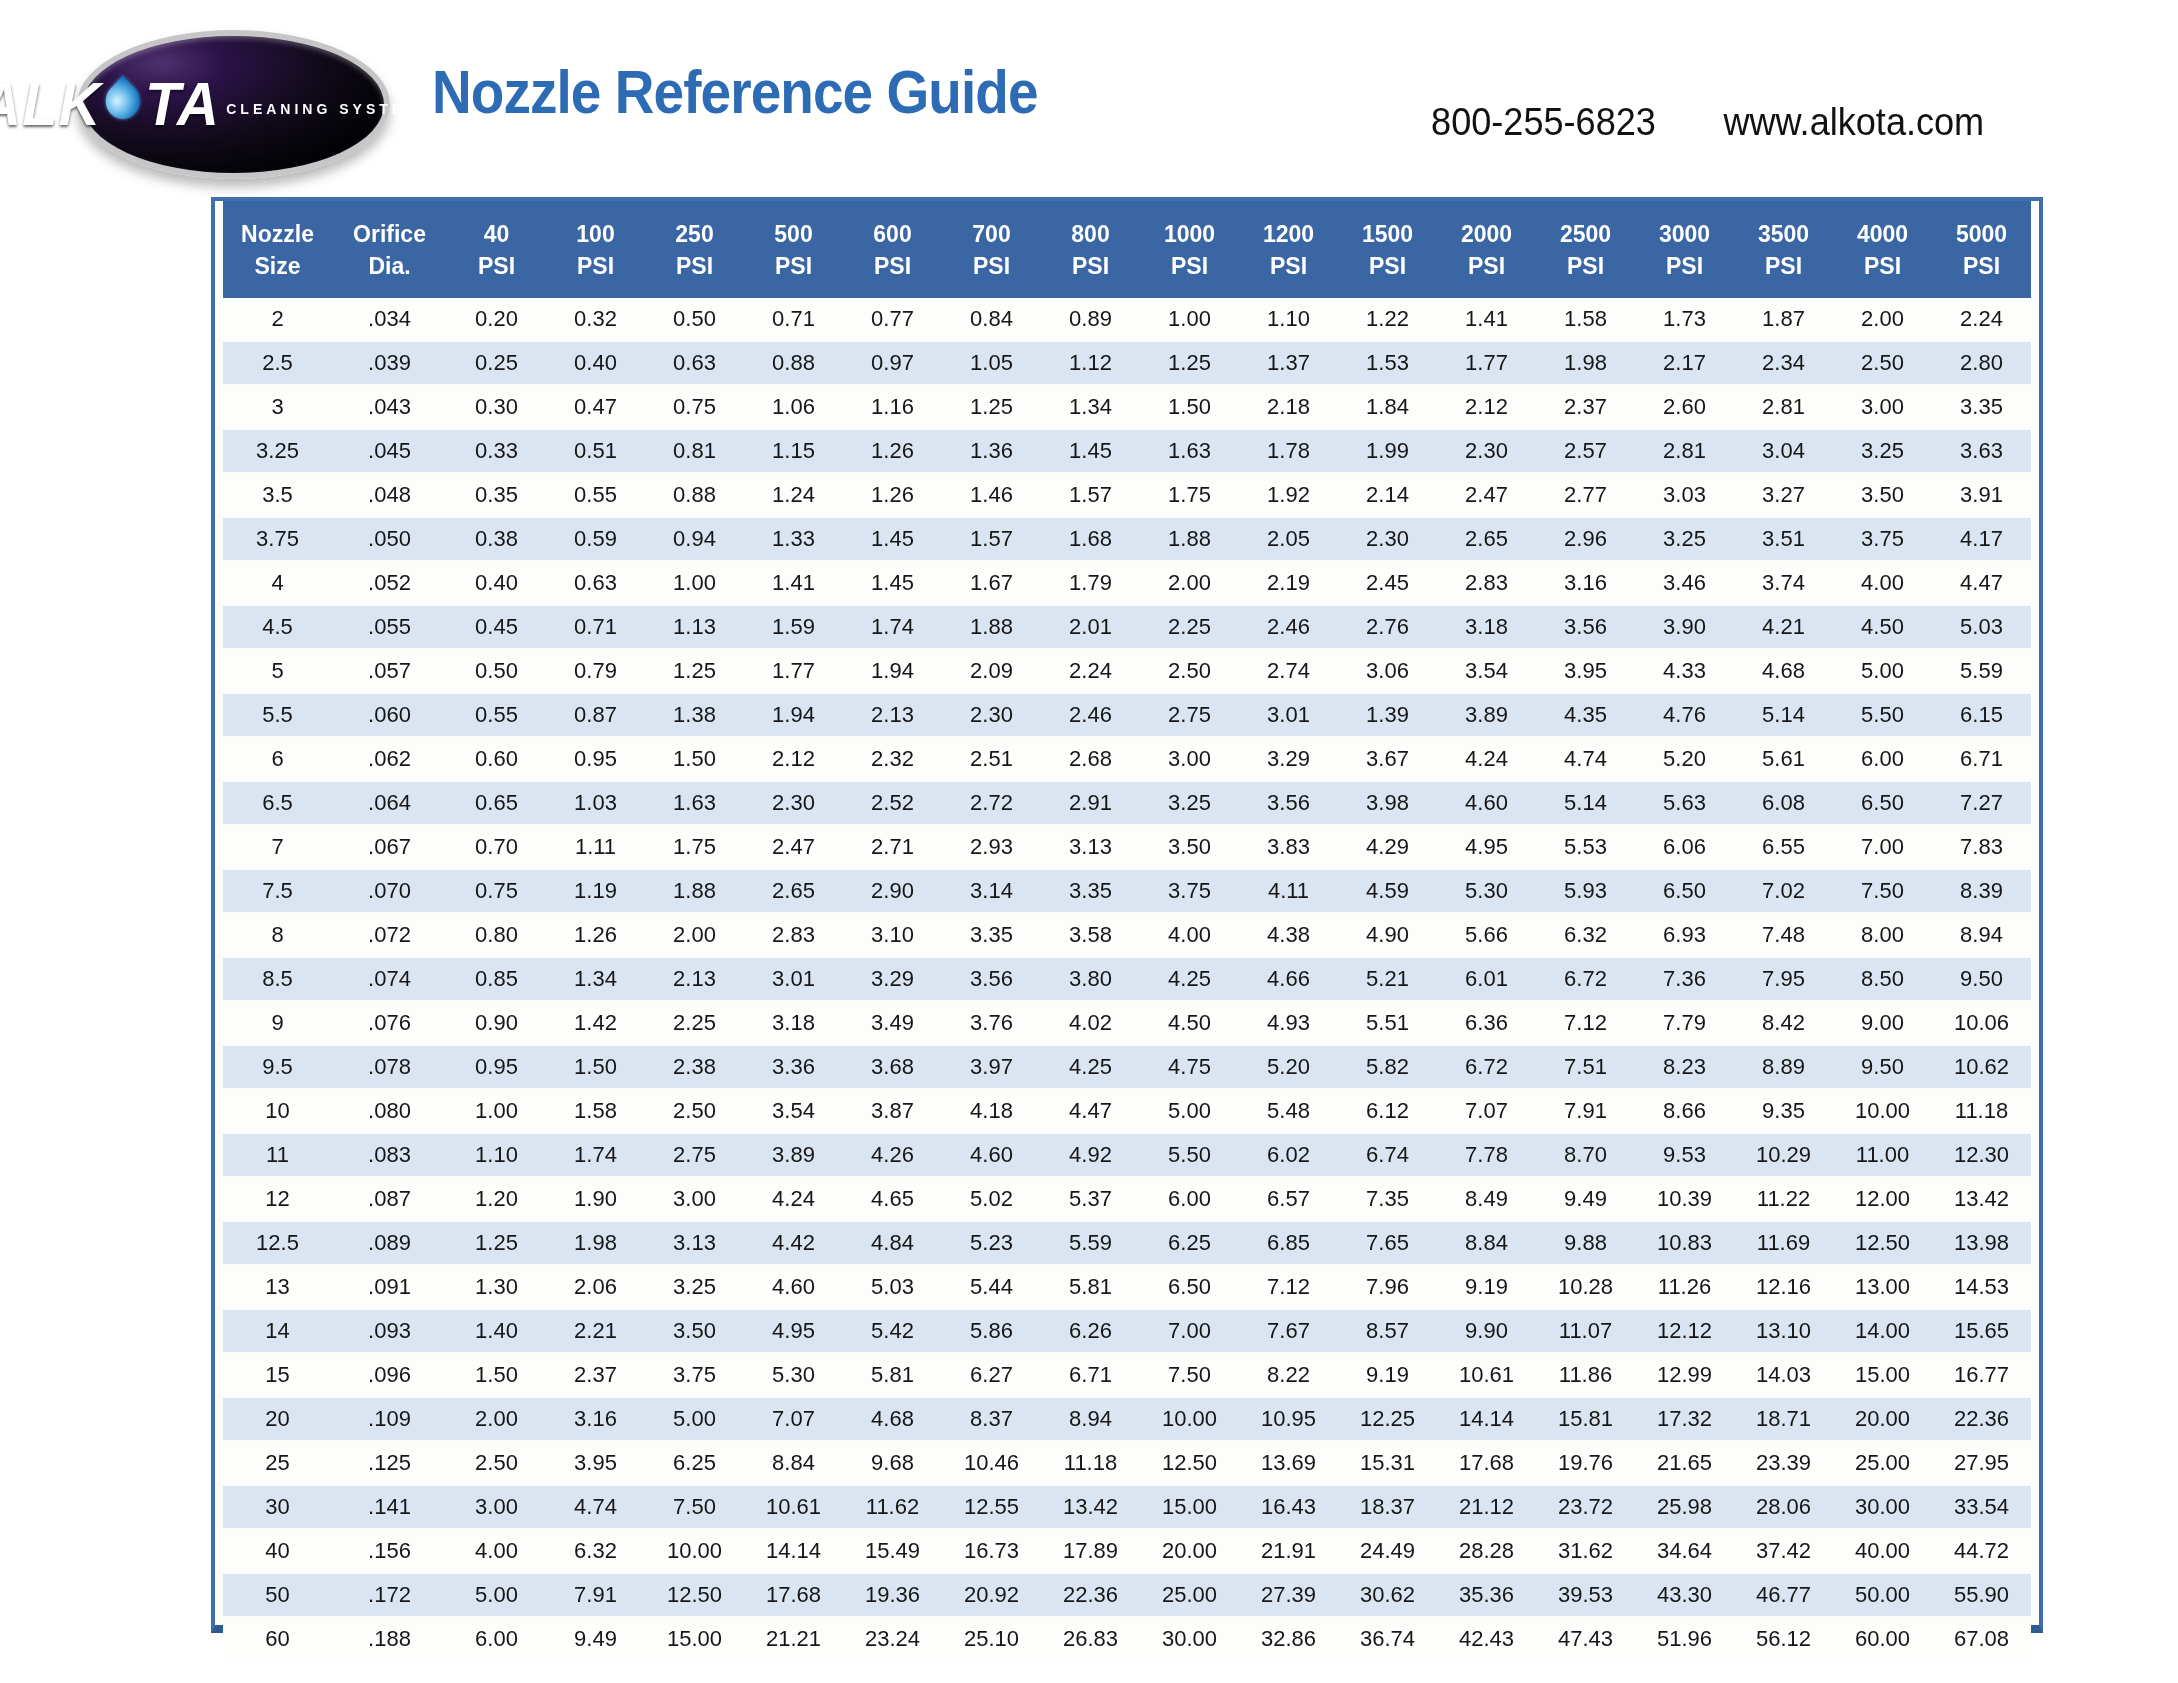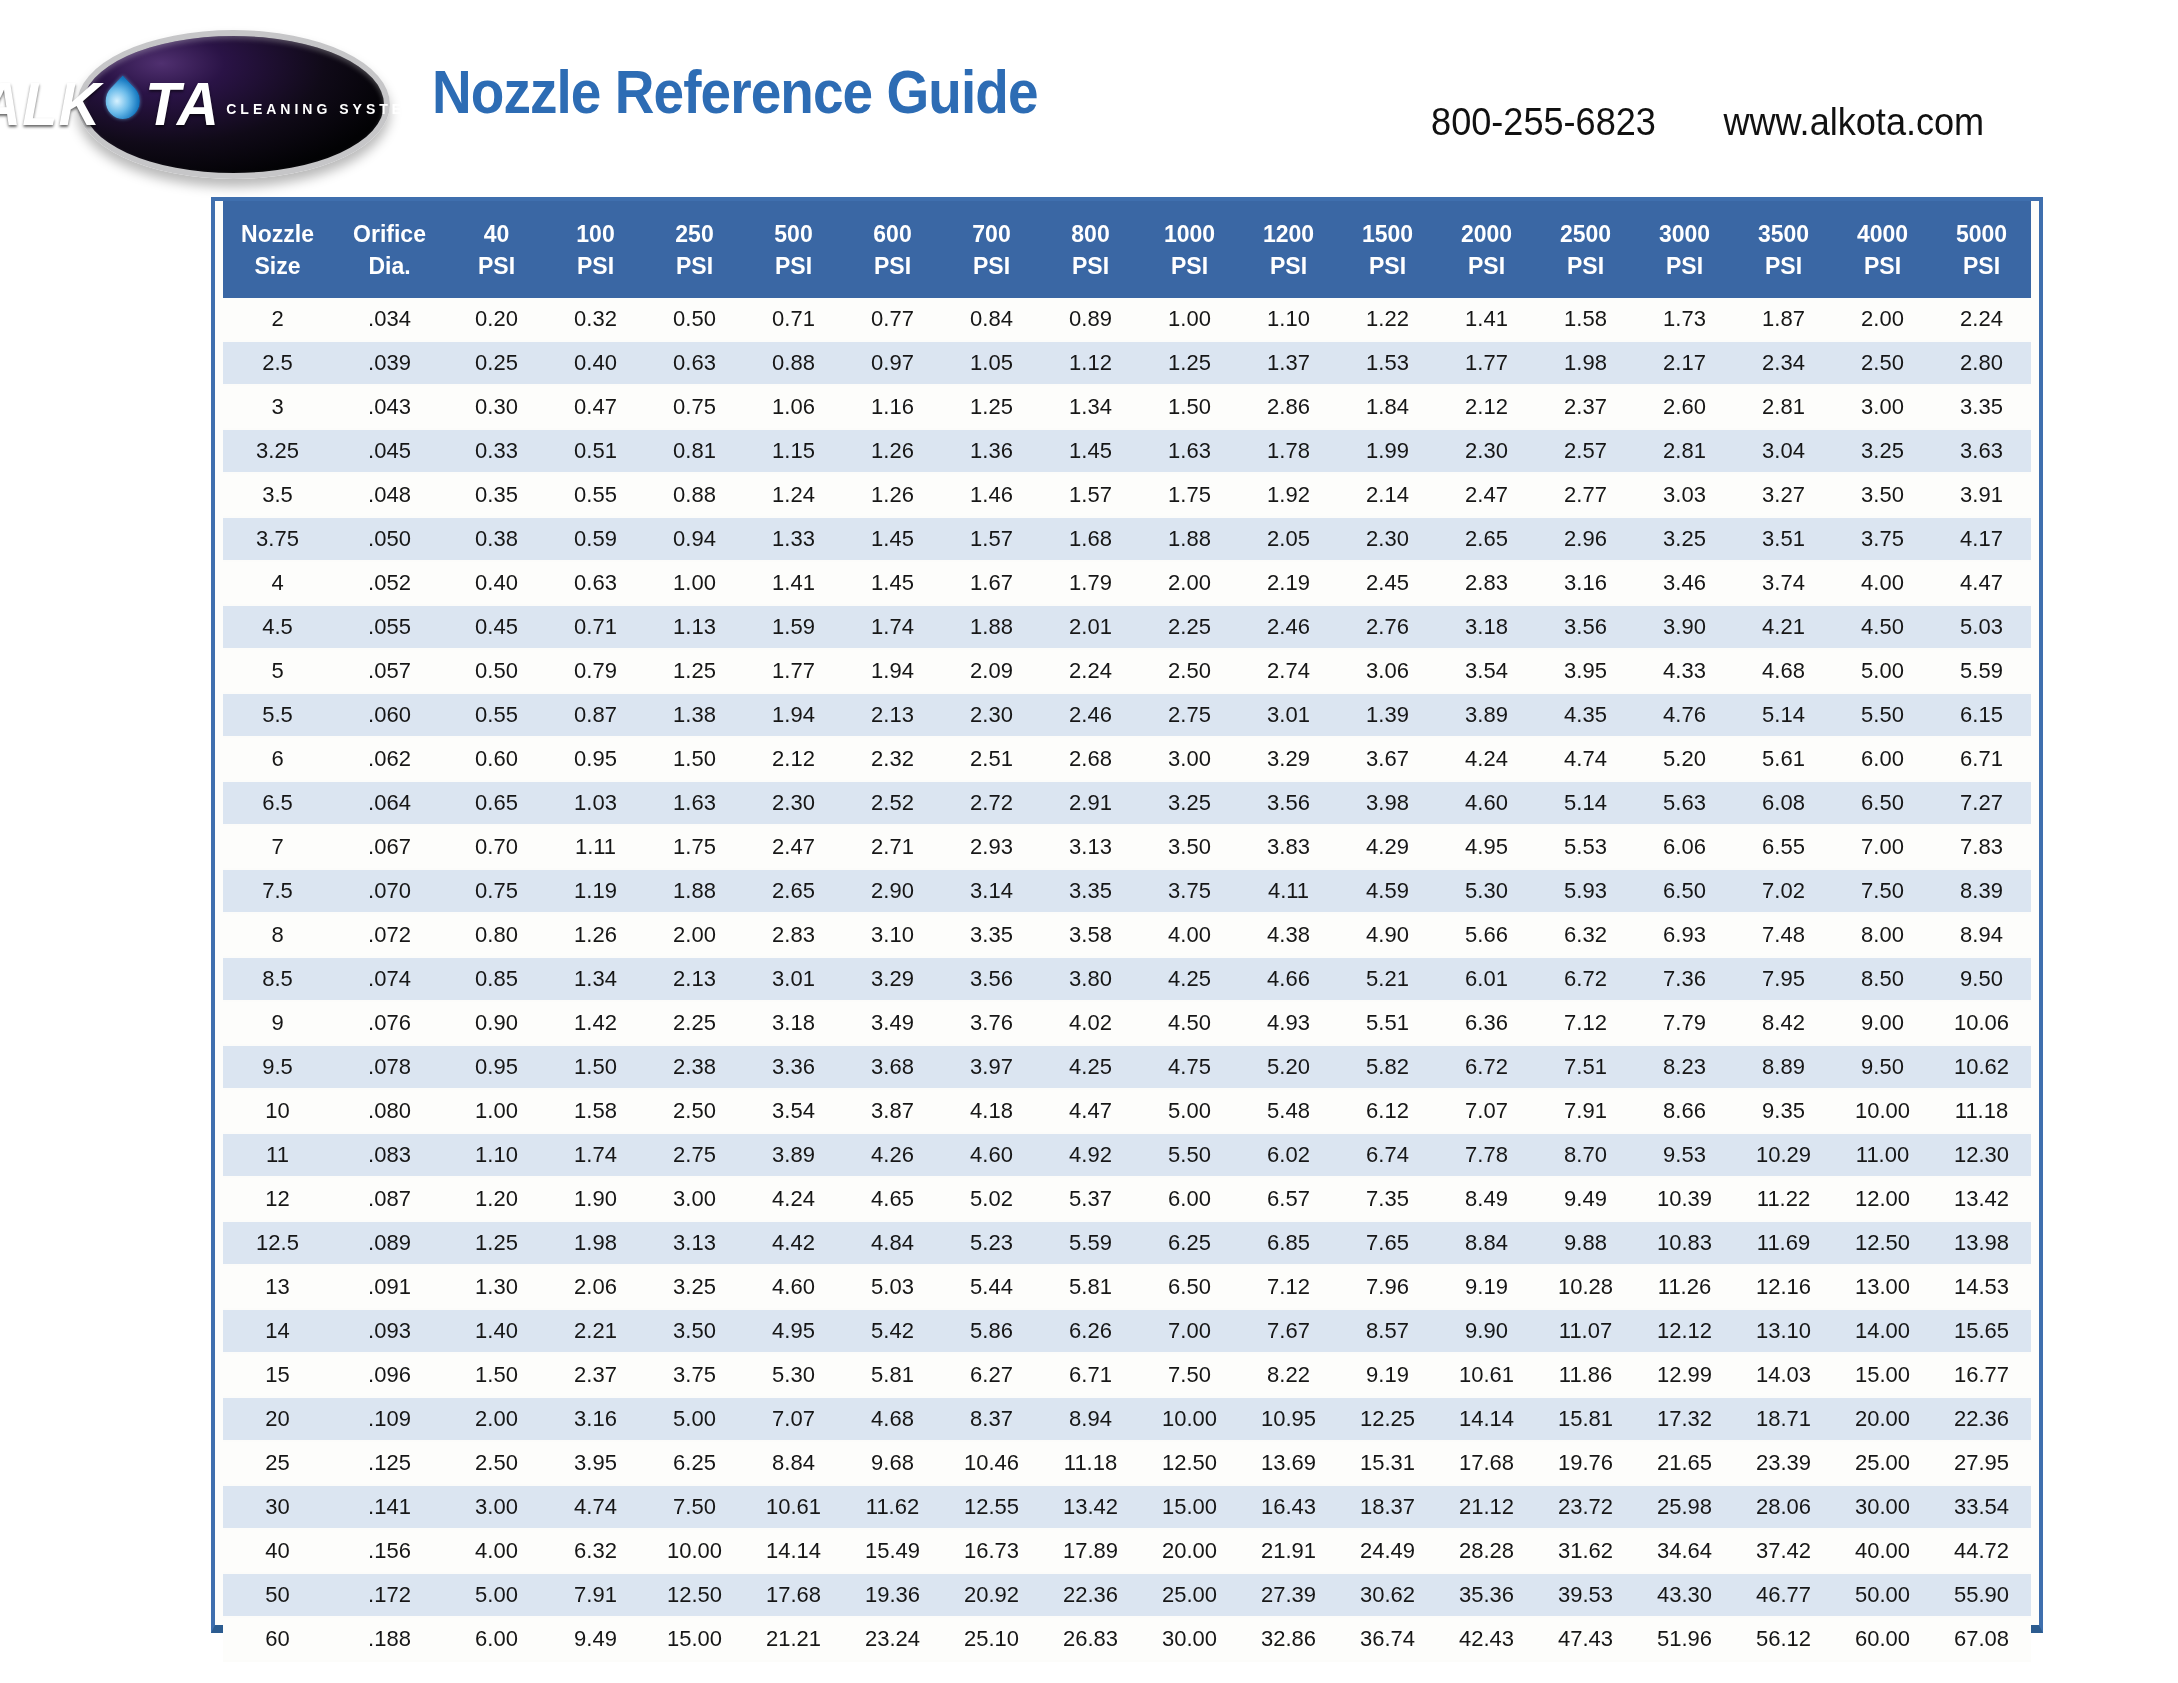--- a/index.html
+++ b/index.html
@@ -232,21 +232,21 @@
             <td>3</td>
             <td>.043</td>
             <td>0.30</td>
             <td>0.47</td>
             <td>0.75</td>
             <td>1.06</td>
             <td>1.16</td>
             <td>1.25</td>
             <td>1.34</td>
             <td>1.50</td>
-            <td>2.86</td>
+            <td>2.18</td>
             <td>1.84</td>
             <td>2.12</td>
             <td>2.37</td>
             <td>2.60</td>
             <td>2.81</td>
             <td>3.00</td>
             <td>3.35</td>
           </tr>
           <tr>
             <td>3.25</td>

